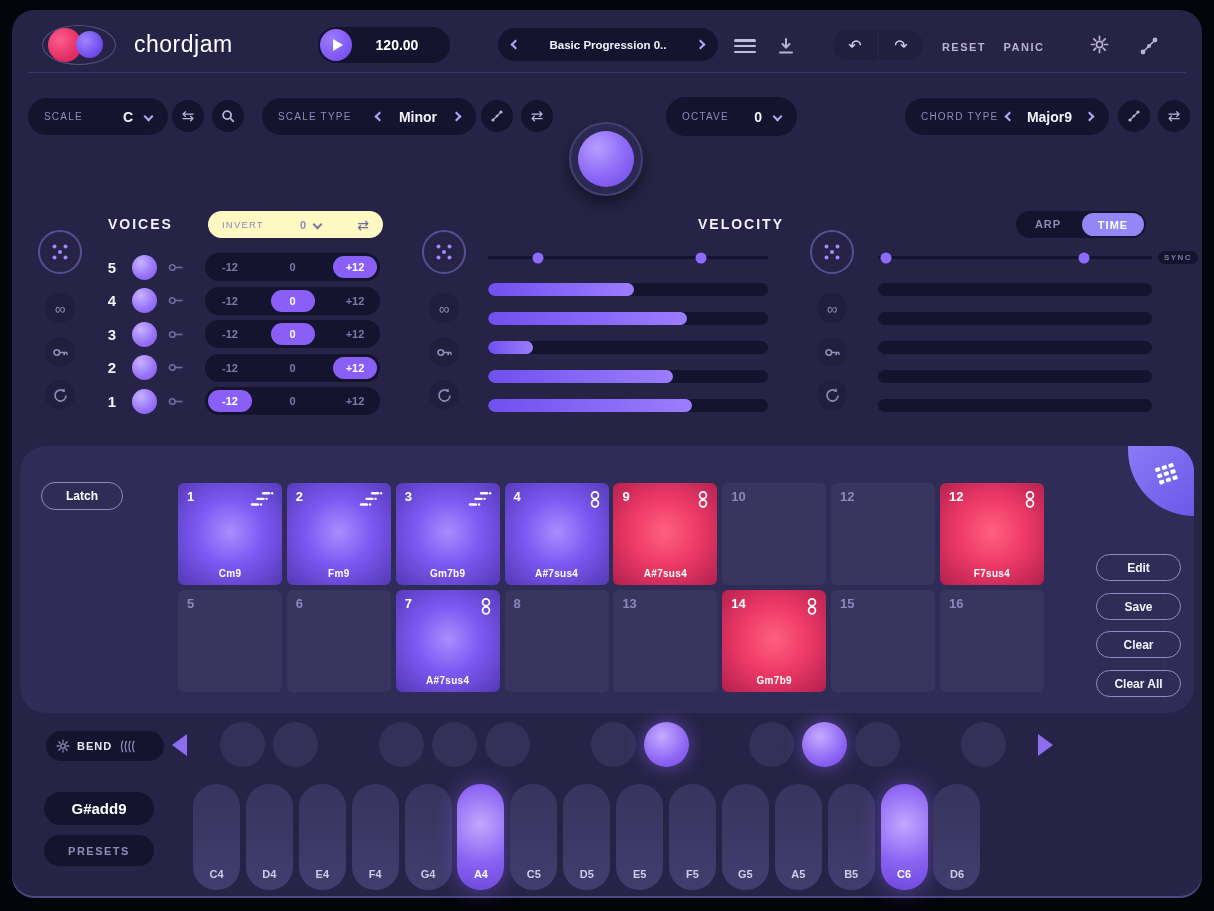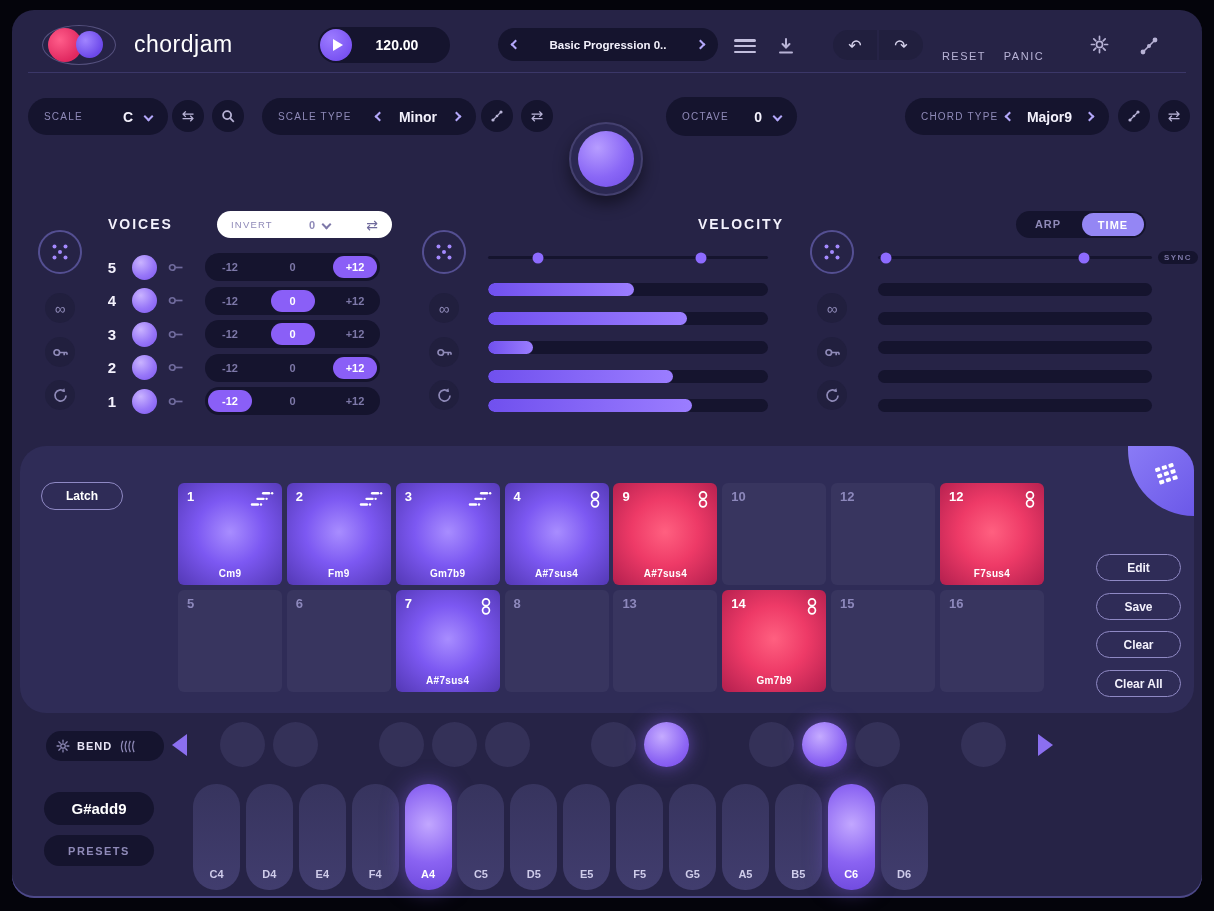--- a/index.html
+++ b/index.html
@@ -23,37 +23,37 @@
 .logo .b2{position:absolute;left:36px;top:13px;width:27px;height:27px;border-radius:50%;background:radial-gradient(circle at 35% 35%,#a084ff,#6c48ea 70%)}
 .playpill{position:absolute;left:306px;top:17px;width:132px;height:36px;padding:0 8px 0 2px}
 .playbtn{width:32px;height:32px;border-radius:50%;border:none;background:radial-gradient(circle at 35% 30%,#9c7bff,#6d44ee);display:flex;align-items:center;justify-content:center;cursor:pointer}
 .playtri{width:0;height:0;border-top:6px solid transparent;border-bottom:6px solid transparent;border-left:10px solid #fff;margin-left:3px}
 .bpm{flex:1;text-align:center;font-size:14px;font-weight:700;color:#fff}
 .presetpill{position:absolute;left:486px;top:18px;width:220px;height:33px;padding:0 14px;cursor:pointer}
 .preset-name{flex:1;text-align:center;font-size:11.5px;font-weight:700;color:#f3f1fc}
 .ham{position:absolute;left:722px;top:29px;width:22px;height:14px;display:flex;flex-direction:column;justify-content:space-between;cursor:pointer}
 .ham i{display:block;height:2.5px;border-radius:2px;background:#c2bedd}
 .hbtn{width:44px;height:30px;background:#211f3e;border:none;color:#d6d2ec;font-size:16px;cursor:pointer;display:flex;align-items:center;justify-content:center}
-.txtbtn{position:absolute;top:40px;width:80px;background:none;border:none;color:#b8b3d6;font-size:11px;font-weight:400;letter-spacing:1.5px;cursor:pointer;text-align:center}
+.txtbtn{position:absolute;top:31px;width:80px;background:none;border:none;color:#b8b3d6;font-size:11px;font-weight:700;letter-spacing:1.5px;cursor:pointer;text-align:center}
 
 .knob{position:absolute;left:557px;top:112px;width:74px;height:74px;border-radius:50%;background:#2b2852;border:2px solid #44406f;box-shadow:0 8px 16px rgba(0,0,0,.45);display:flex;align-items:center;justify-content:center;cursor:pointer;z-index:3}
 .knob .cap{width:56px;height:56px;border-radius:50%;background:radial-gradient(circle at 35% 30%,#b79dff,#8a67f6 55%,#6f4ce6)}
 
 .title{position:absolute;font-size:14px;font-weight:700;letter-spacing:2px;color:#f3f1fc}
 .icol{position:absolute;width:44px;display:flex;flex-direction:column;align-items:center}
 .dice{width:44px;height:44px;border-radius:50%;border:2px solid #544f92;background:transparent;display:flex;align-items:center;justify-content:center;cursor:pointer}
 .mini{width:30px;height:30px;border-radius:50%;border:none;background:#211f3e;color:#8f8ab8;display:flex;align-items:center;justify-content:center;font-size:15px;cursor:pointer}
 .vrow{position:absolute;left:80px;height:28px;display:flex;align-items:center}
 .vnum{width:40px;text-align:center;font-size:15px;font-weight:700;color:#f3f1fc}
 .vtoggle{width:25px;height:25px;border-radius:50%;border:none;background:radial-gradient(circle at 35% 30%,#c9b3ff,#9877f8 55%,#7b55ef);cursor:pointer}
 .vlink{margin-left:10px;width:18px;display:flex;cursor:pointer}
 .offs{margin-left:20px;width:175px;height:28px;background:#15142e;border-radius:14px;display:flex;align-items:center;justify-content:space-between;padding:0 3px;cursor:pointer}
 .offs span{width:44px;height:22px;line-height:22px;text-align:center;border-radius:11px;font-size:11px;font-weight:700;color:#7d78a8}
 .offs span.on-true{background:#8a5ff7;color:#fff}
-.invpill{position:absolute;left:205px;top:201px;width:175px;height:27px;background:#ffffff;border-radius:14px;display:flex;align-items:center;justify-content:space-between;padding:0 14px;cursor:pointer}
+.invpill{position:absolute;left:196px;top:201px;width:175px;height:27px;background:#fef9c3;border-radius:14px;display:flex;align-items:center;justify-content:space-between;padding:0 14px;cursor:pointer}
 .slider{position:absolute;height:3px;background:#15142e;border-radius:2px;cursor:pointer}
 .handle{position:absolute;top:50%;width:11px;height:11px;border-radius:50%;background:#8d6bff;transform:translate(-50%,-50%);cursor:pointer}
 .bars{position:absolute;display:flex;flex-direction:column;gap:16px}
 .bar{height:13px;border-radius:7px;background:#15142e;position:relative;overflow:hidden;cursor:pointer}
 .bar .fill{position:absolute;left:0;top:0;bottom:0;border-radius:7px;background:linear-gradient(90deg,#7050ee,#9b7dff)}
 .arptime{position:absolute;left:1004px;top:201px;width:130px;height:27px;border-radius:14px;background:#15142e}
 .arp{position:absolute;left:0;top:0;width:64px;height:27px;line-height:27px;text-align:center;font-size:11px;font-weight:700;letter-spacing:1px;color:#8f8ab8;cursor:pointer}
 .timesel{position:absolute;left:66px;top:2px;width:62px;height:23px;border-radius:12px;background:#9486f4;color:#fff;font-size:11px;font-weight:700;letter-spacing:1px;display:flex;align-items:center;justify-content:center;cursor:pointer}
 .sync{position:absolute;left:1146px;top:241px;width:40px;height:13px;border-radius:7px;background:#15142e;color:#7d78a8;font-size:8px;font-weight:700;letter-spacing:1.5px;display:flex;align-items:center;justify-content:center;cursor:pointer}
 
@@ -641,20 +641,23 @@
       </div>
     <div class="wkey">
         <span class="klabel">D4</span>
       </div>
     <div class="wkey">
         <span class="klabel">E4</span>
       </div>
     <div class="wkey">
         <span class="klabel">F4</span>
       </div>
+    <div class="wkey">
+        <span class="klabel">G4</span>
+      </div>
     <div class="wkey lit-true">
         <span class="klabel">A4</span>
       </div>
     <div class="wkey">
         <span class="klabel">C5</span>
       </div>
     <div class="wkey">
         <span class="klabel">D5</span>
       </div>
     <div class="wkey">

